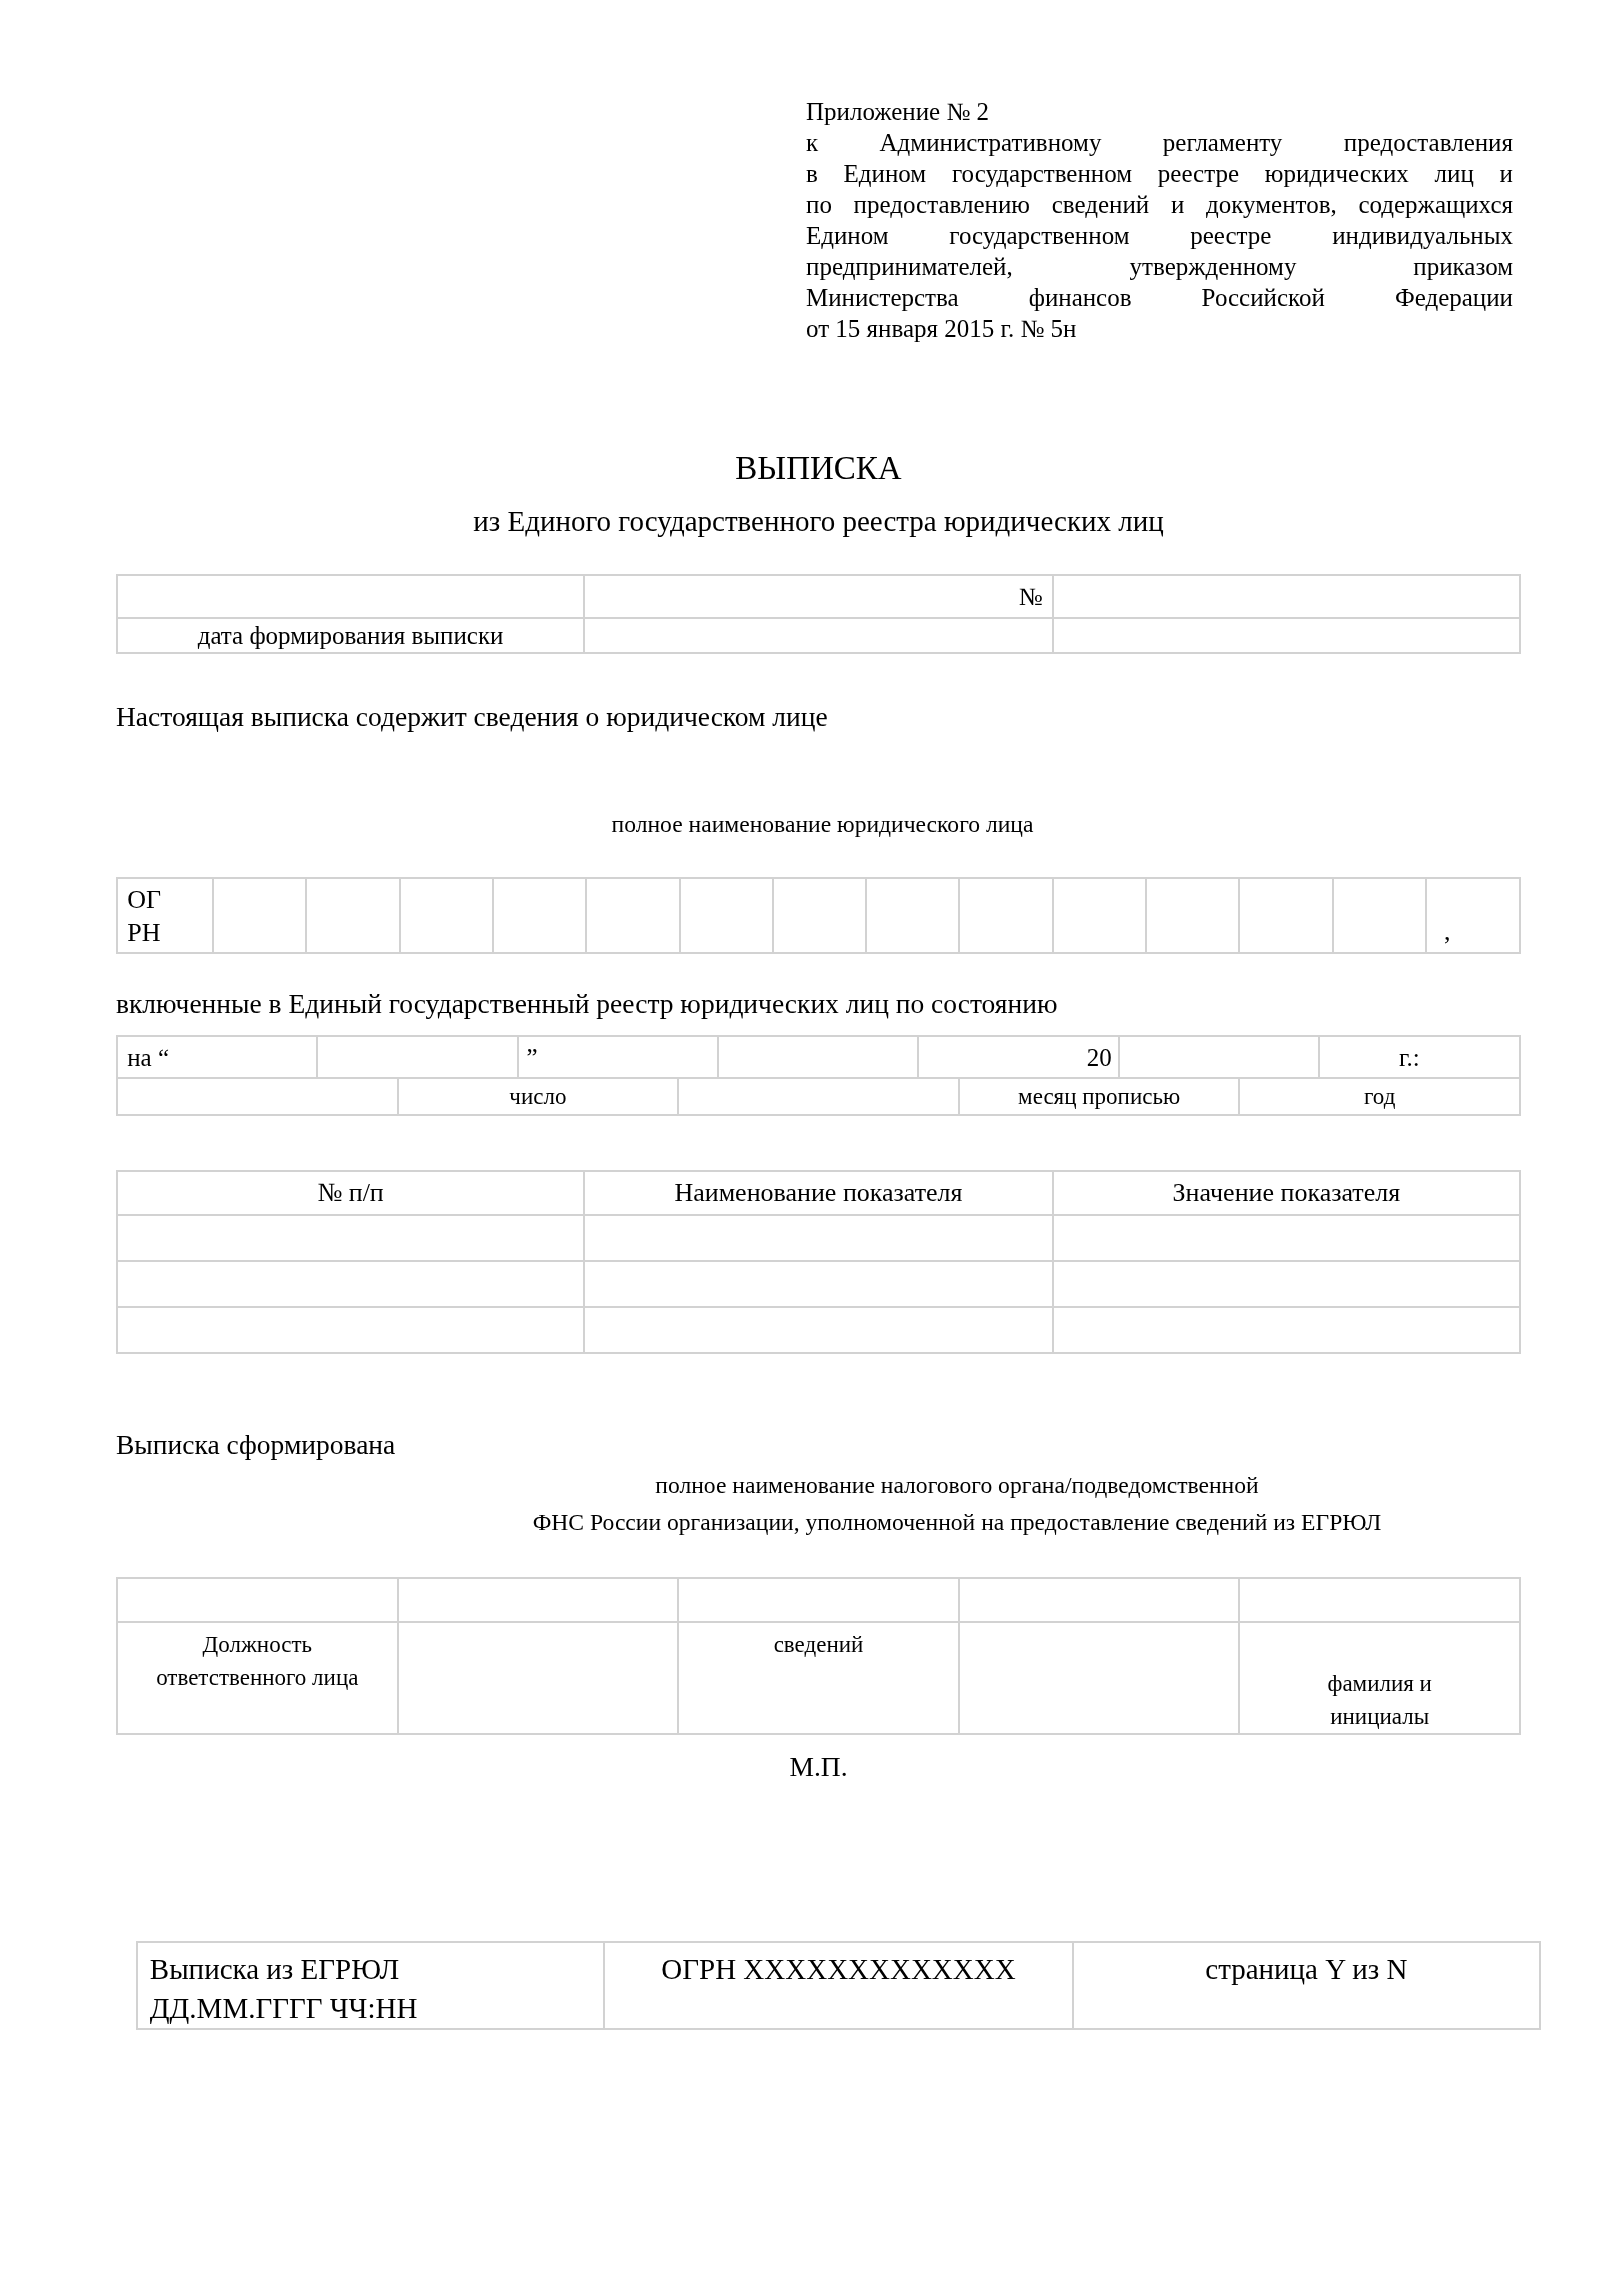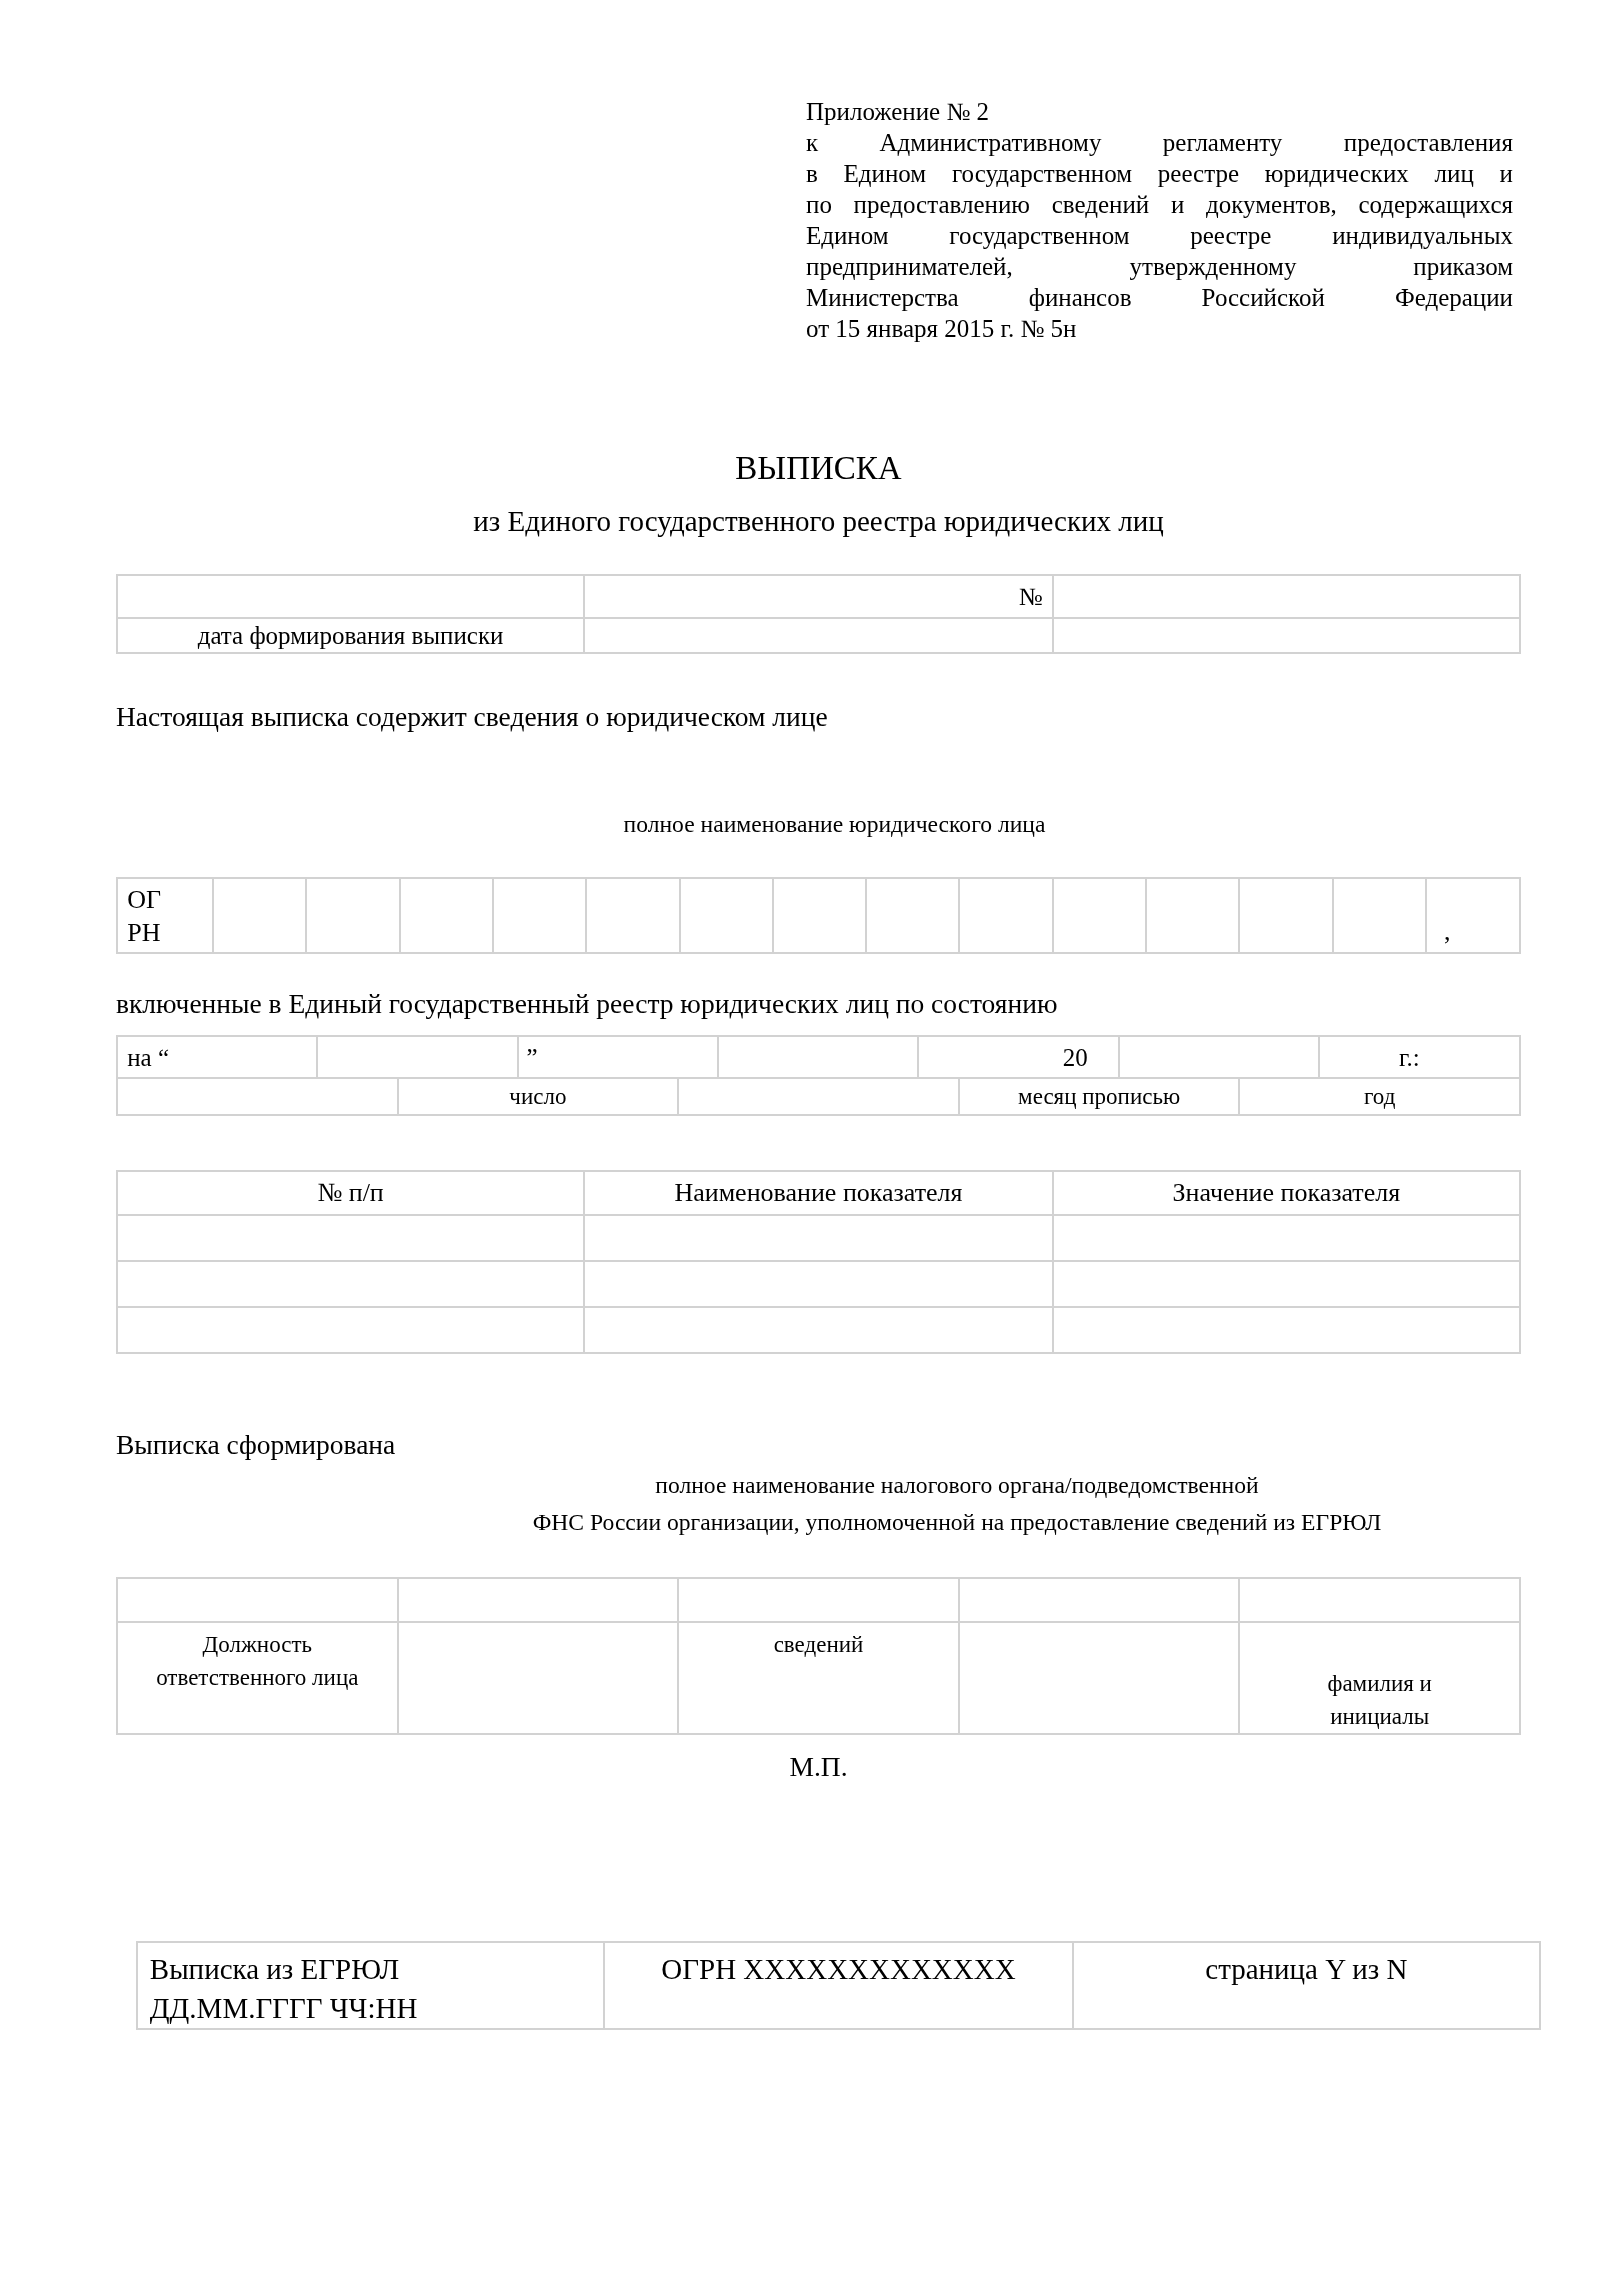--- a/index.html
+++ b/index.html
@@ -13,21 +13,21 @@
 
   
   .appendix { left:806px; top:96px; width:707px; font-size:25px; line-height:31px; }
   .appendix .jline { text-align:justify; text-align-last:justify; }
   .appendix .lline { text-align:left; }
 
   
   .doc-title    { left:116px; top:450px;  width:1405px; text-align:center; font-size:33px; }
   .doc-subtitle { left:116px; top:505px;  width:1405px; text-align:center; font-size:29px; }
   .para         { left:116px; font-size:27.5px; }
-  .caption-center { left:132px; width:1405px; text-align:center; font-size:23.6px; }
+  .caption-center { left:120px; width:1405px; text-align:center; font-size:23.6px; }
 
   
   table { border-collapse:collapse; table-layout:fixed; background:#ffffff; }
   table.frm, table.frm td { border:2px solid #d2d2d2; }
   table.frm { border-width:2.6px; }
   td { vertical-align:middle; font-size:25px; overflow:hidden; }
 
   
   .t-number { left:116px; top:574px; width:1405px; }
   .t-number td { height:43px; }
@@ -42,21 +42,21 @@
   .ogrn-comma { vertical-align:bottom; padding:0 0 5.2px 17px; font-size:26px; }
 
   
   .date-wrap { left:116px; top:1035px; width:1405px; }
   .t-date1 { width:1405px; }
   .t-date1 td { height:43px; }
   .t-date2 { width:1405px; margin-top:-2.6px; }
   .t-date2 td { height:37px; font-size:23px; text-align:center; }
   .pl14 { padding-left:9.2px; }
   .pl12 { padding-left:7.9px; }
-  .pr20 { text-align:right; padding-right:30px; }
+  .pr20 { text-align:right; padding-right:6px; }
   .pl120 { padding-left:79px; }
 
   
   .t-ind { left:116px; top:1170px; width:1405px; }
   .t-ind td { height:46px; text-align:center; font-size:26px; }
   .t-ind tr.hdr td { height:44px; }
 
   
   .formed-caption { left:393px; top:1467px; width:1128px; text-align:center; font-size:23.6px; line-height:37px; }
 

